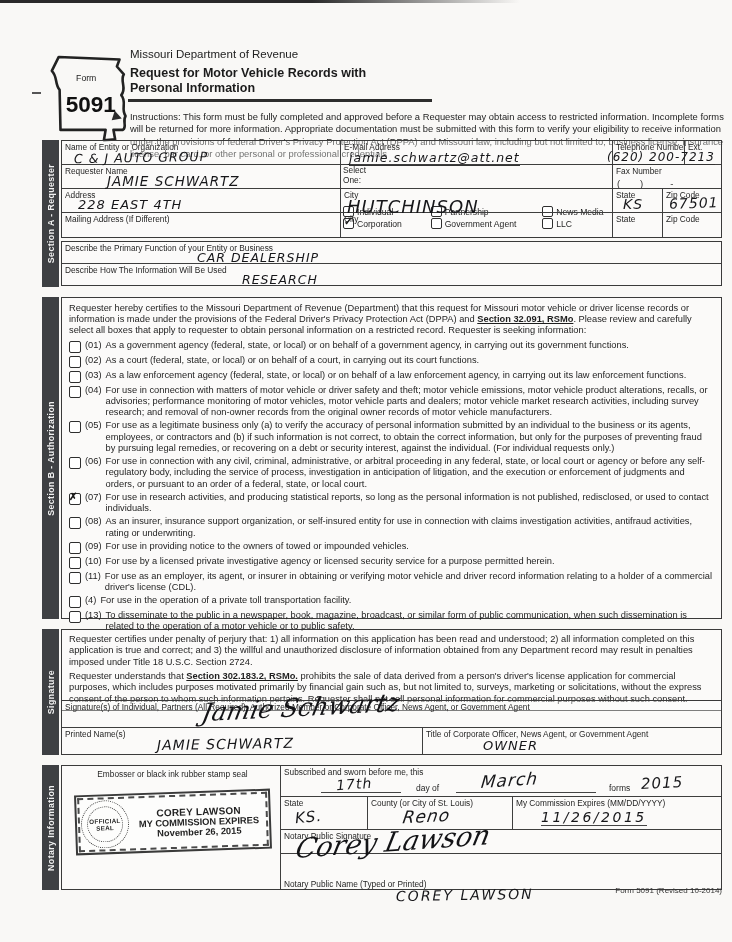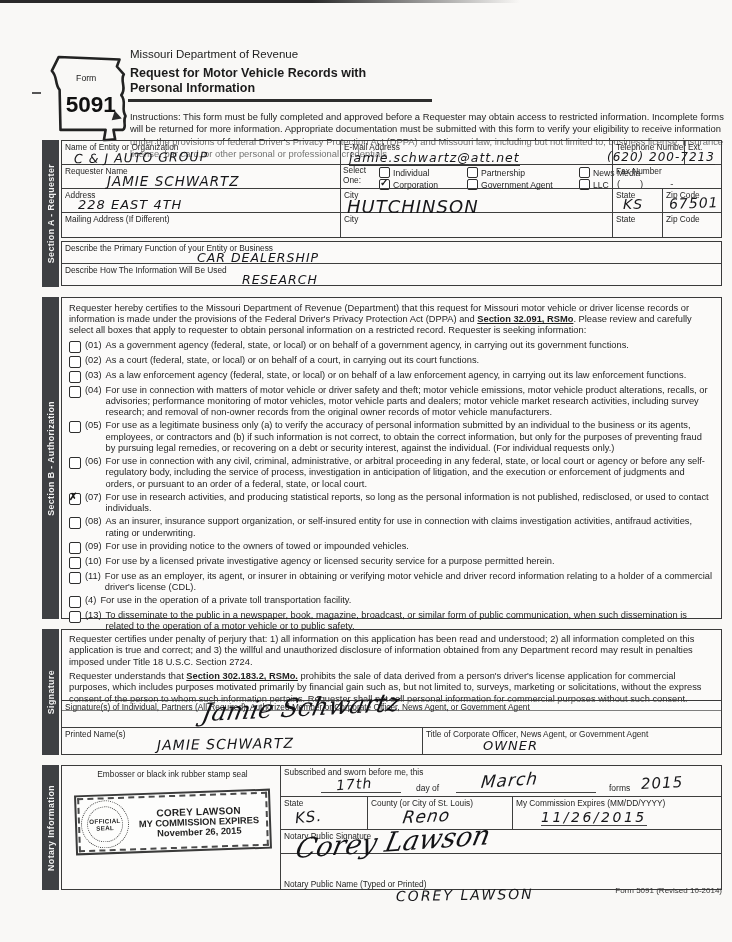--- a/index.html
+++ b/index.html
@@ -31,21 +31,21 @@
   
   .hw{font-family:"DejaVu Sans",sans-serif;font-style:italic;color:#17171a;display:inline-block;white-space:nowrap;position:absolute;z-index:5;letter-spacing:1px;}
   .sig{font-family:"DejaVu Serif",serif;font-style:italic;color:#131316;display:inline-block;white-space:nowrap;position:absolute;z-index:6;}
 
   
   .cb{display:inline-block;width:9px;height:9px;border:1.3px solid #2e2e2e;border-radius:2px;background:#fff;position:relative;flex:none;vertical-align:-1px;}
   .cb.checked::after{content:"✗";position:absolute;left:-1px;top:-3px;font-size:10px;font-weight:bold;color:#1a1a1a;font-style:normal;}
   .cb.ticked::after{content:"✓";position:absolute;left:0px;top:-3px;font-size:10px;font-weight:bold;color:#1a1a1a;font-style:normal;}
 
   
-  .et-wrap{display:flex;gap:13px;padding:1px 0 0 2px;}
+  .et-wrap{display:flex;gap:20px;padding:1px 0 0 2px;flex-direction:column;}
   .et-label{font-size:8.3px;line-height:1.15;}
   .et-rows{flex:1;}
   .et-row{display:flex;align-items:flex-end;height:11px;margin-top:1px;}
   .et-item{display:flex;align-items:center;gap:3px;font-size:8.6px;}
   .et-row .et-item:nth-child(1){width:88px;}
   .et-row .et-item:nth-child(2){width:112px;}
   .et-row .et-item:nth-child(3){width:70px;}
   .fax-ph{font-size:9.5px;color:#333;padding:2px 0 0 4px;letter-spacing:1px;}
 
   

